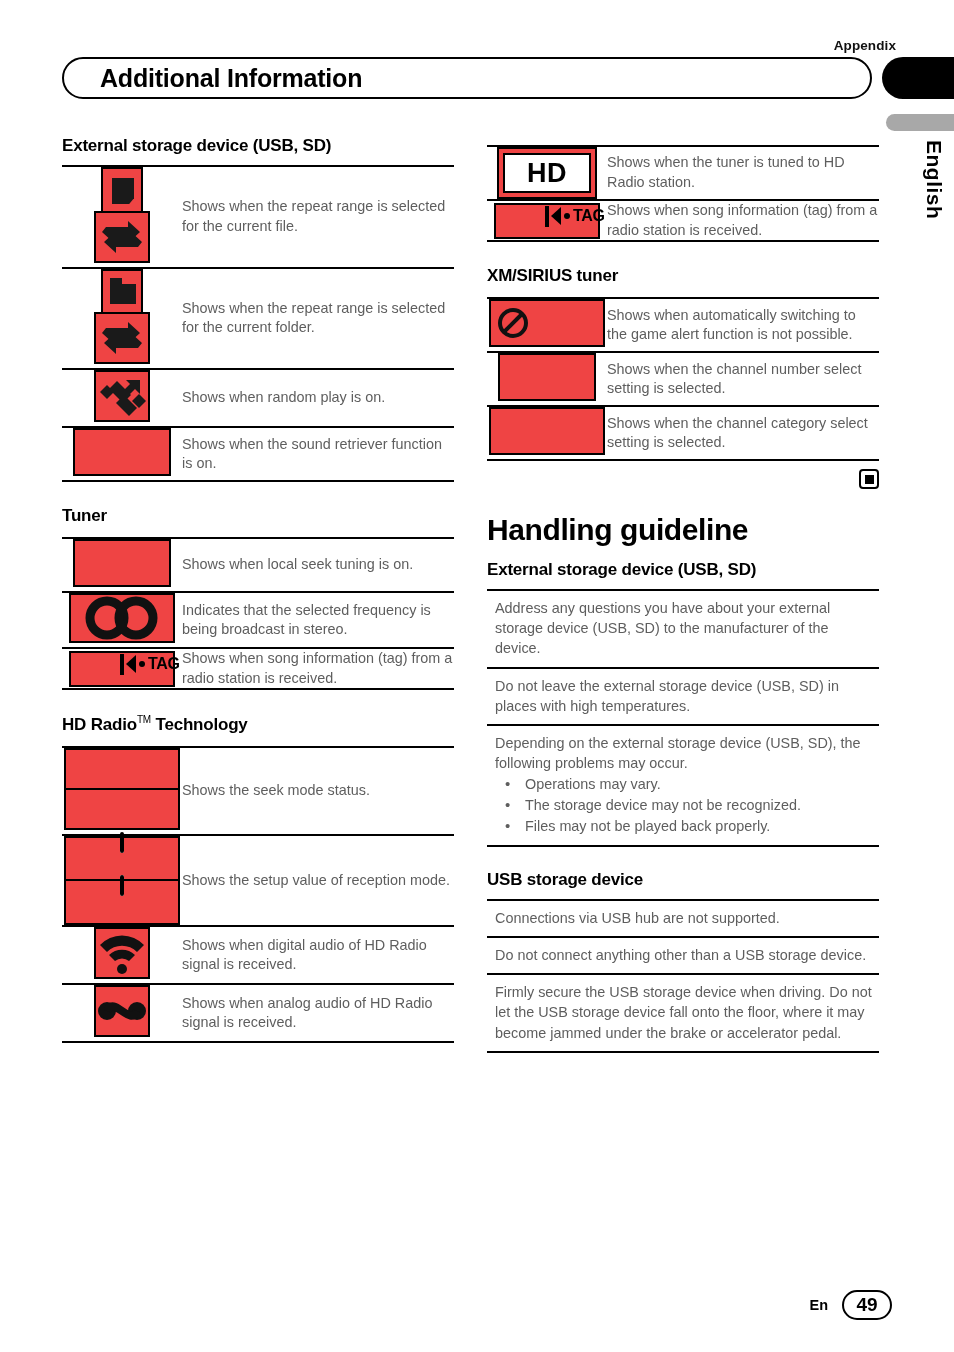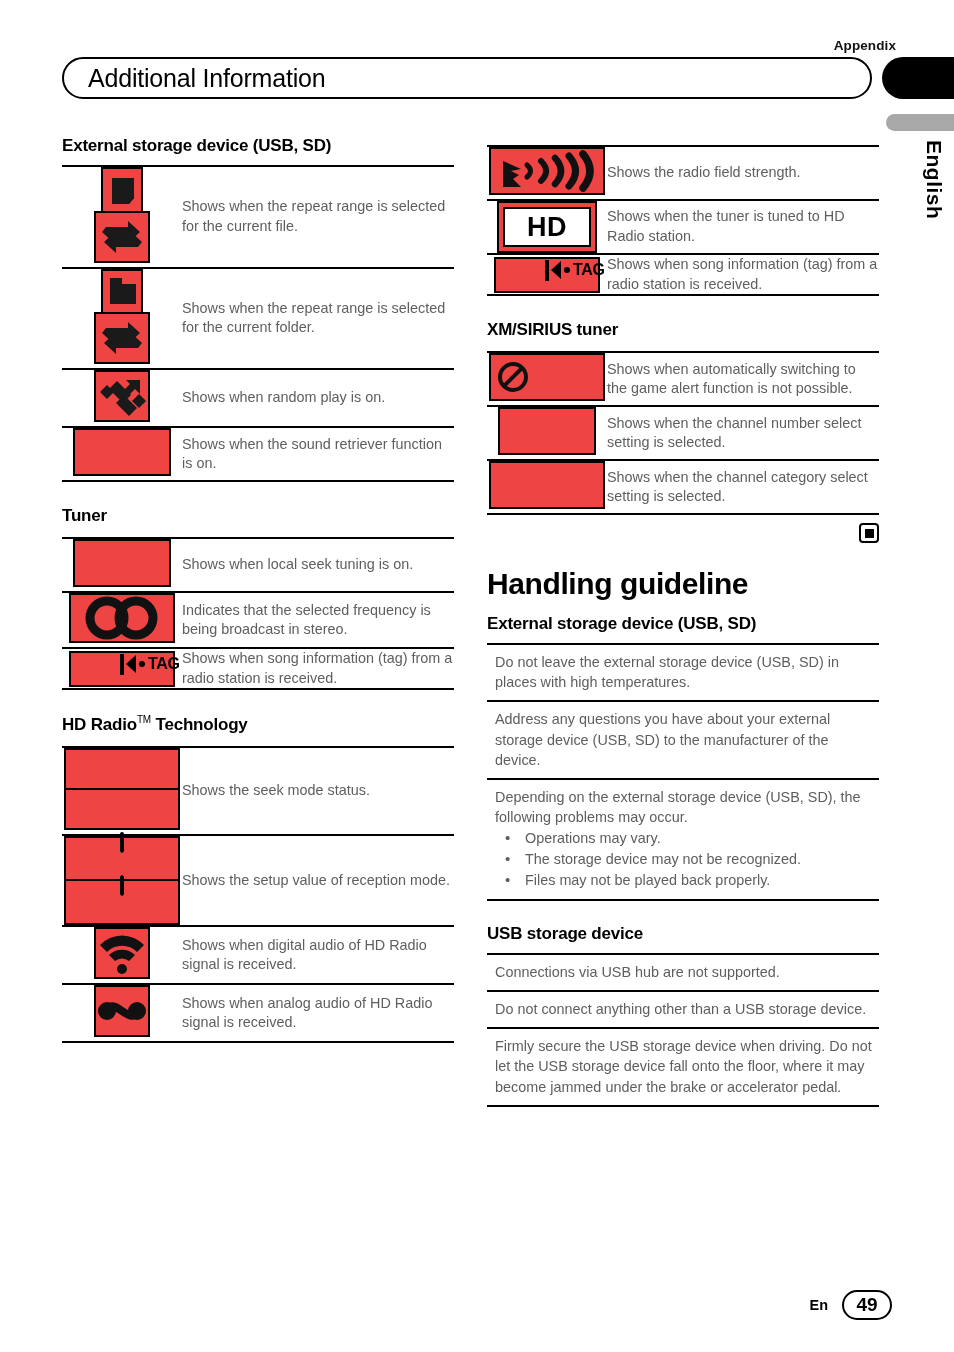--- a/index.html
+++ b/index.html
@@ -38,22 +38,22 @@
 
   
   .title-pill {
     position: absolute; left: 62px; top: 57px;
     width: 810px; height: 42px;
     border: 2.2px solid #000;
     border-radius: 21px;
     display: flex; align-items: center;
   }
   .title-pill .t {
-    font-size: 25px; font-weight: normal; color: #000;
-    padding-left: 24px; letter-spacing: -.2px;
+    font-size: 25px; font-weight: bold; color: #000;
+    padding-left: 36px; letter-spacing: -.2px;
   }
 
   
   .col-left  { position: absolute; left: 62px;  top: 136px; width: 392px; }
   .col-right { position: absolute; left: 487px; top: 136px; width: 392px; }
 
   h2.sec {
     font-size: 17px; font-weight: bold; color: #000;
     letter-spacing: -.2px;
   }
@@ -333,35 +333,20 @@
         <td class="desc-cell">Shows when analog audio of HD Radio signal is received.</td>
       </tr>
     </tbody>
       </table>
   </div>
 
   <div class="col-right">
 
     <table class="spec" style="margin-top:9px">
       <tbody>
-          <tr>
-        <td class="icon-cell">
-          <span class="bx sqbox-tall">
-            <svg width="112" height="44" viewBox="0 0 112 44">
-              <path d="M12 38 L12 12 L30 20 L20 22 L28 26 L22 30 L30 38 Z" fill="#111"></path>
-              <path d="M36 16 q7 6 0 12" fill="none" stroke="#111" stroke-width="5" stroke-linecap="round"></path>
-              <path d="M50 12 q10 10 0 20" fill="none" stroke="#111" stroke-width="6" stroke-linecap="round"></path>
-              <path d="M64 9 q12 13 0 26" fill="none" stroke="#111" stroke-width="6.5" stroke-linecap="round"></path>
-              <path d="M78 7 q13 15 0 30" fill="none" stroke="#111" stroke-width="7" stroke-linecap="round"></path>
-              <path d="M92 5 q14 17 0 34" fill="none" stroke="#111" stroke-width="7.5" stroke-linecap="round"></path>
-            </svg>
-          </span>
-        </td>
-        <td class="desc-cell">Shows the radio field strength.</td>
-      </tr>
       <tr>
         <td class="icon-cell">
           <span class="bx sqbox-hd dbl">
             <span class="inner">
                   <span class="hd-text">HD</span>
                 </span>
           </span>
         </td>
         <td class="desc-cell">Shows when the tuner is tuned to HD Radio station.</td>
       </tr>
@@ -416,24 +401,24 @@
         </span>
     </div>
 
     <h1 class="big" style="margin-top:24px">Handling guideline</h1>
 
     <h2 class="sec" style="margin-top:13px">External storage device (USB, SD)</h2>
 
     <table class="guide" style="margin-top:9px">
       <tbody>
           <tr>
+        <td>Address any questions you have about your external storage device (USB, SD) to the manufacturer of the device.</td>
+      </tr>
+      <tr>
         <td>Do not leave the external storage device (USB, SD) in places with high temperatures.</td>
-      </tr>
-      <tr>
-        <td>Address any questions you have about your external storage device (USB, SD) to the manufacturer of the device.</td>
       </tr>
       <tr>
         <td>
           <span>Depending on the external storage device (USB, SD), the following problems may occur.</span>
           <ul class="bul">
             <li>Operations may vary.</li>
             <li>The storage device may not be recognized.</li>
             <li>Files may not be played back properly.</li>
           </ul>
         </td>

